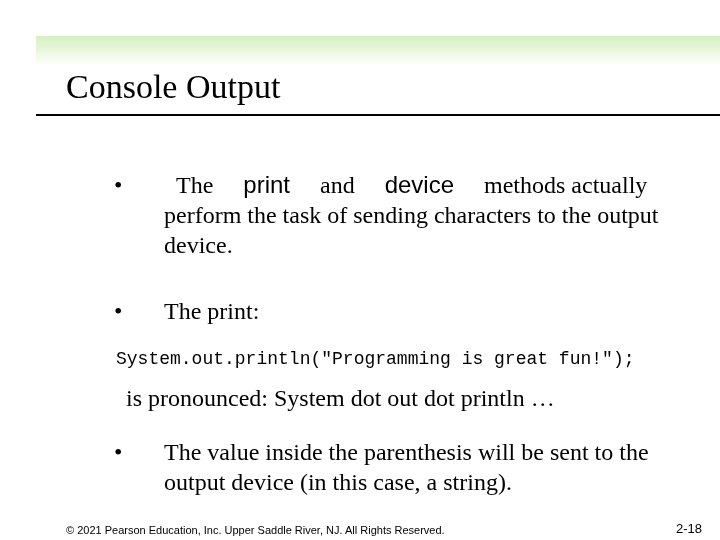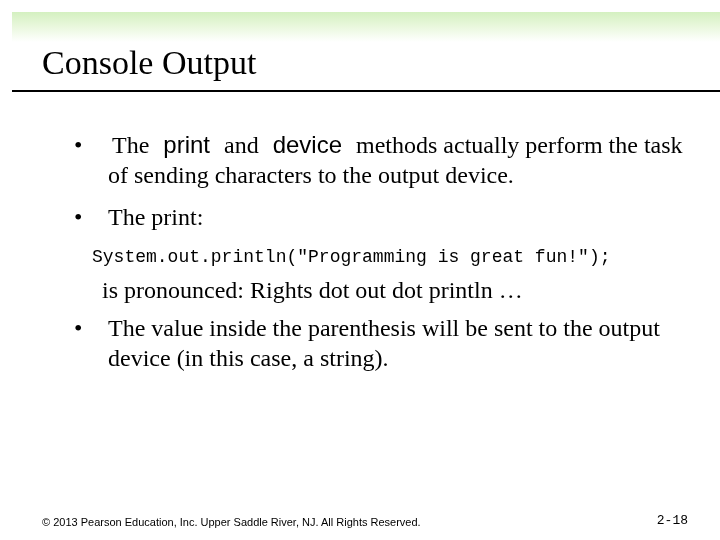--- a/index.html
+++ b/index.html
@@ -1,15 +1,15 @@
 <!DOCTYPE html>
 <html><head>
 <meta charset="utf-8">
 <style>
-  * { margin: 4px; padding: 0; box-sizing: border-box; }
+  * { margin: 12px; padding: 0; box-sizing: border-box; }
   body {
     width: 720px;
     height: 540px;
     background: #fff;
     font-family: "Times New Roman", Times, serif;
     position: relative;
     overflow: hidden;
   }
   .top-gradient {
     position: absolute;
@@ -72,22 +72,22 @@
     position: absolute;
     bottom: 16px;
     left: 30px;
     font-family: Arial, Helvetica, sans-serif;
     font-size: 11px;
     color: #000;
   }
   .footer-right {
     position: absolute;
     bottom: 16px;
-    right: 36px;
-    font-family: Liberation Mono, monospace;
+    right: 30px;
+    font-family: Liberation Sans, sans-serif;
     font-size: 13px;
     color: #000;
   }
 </style>
 </head>
 <body>
 
 <div class="top-gradient"></div>
 
 <div class="slide-title">Console Output</div>
@@ -102,23 +102,23 @@
     </div>
   </div>
 
   <div class="bullet-row">
     <div class="bullet-mark">•</div>
     <div class="bullet-text">The print:</div>
   </div>
 
   <div class="code-line">System.out.println("Programming is great fun!");</div>
 
-  <div class="cont">is pronounced: Rights dot out dot println …</div>
+  <div class="cont">is pronounced: System dot out dot println …</div>
 
   <div class="bullet-row">
     <div class="bullet-mark">•</div>
     <div class="bullet-text">The value inside the parenthesis will be sent to the output device (in this case, a string).</div>
   </div>
 
 </div>
 
-<div class="footer-left">© 2013 Pearson Education, Inc. Upper Saddle River, NJ. All Rights Reserved.</div>
+<div class="footer-left">© 2021 Pearson Education, Inc. Upper Saddle River, NJ. All Rights Reserved.</div>
 <div class="footer-right">2-18</div>
 
 </body></html>

